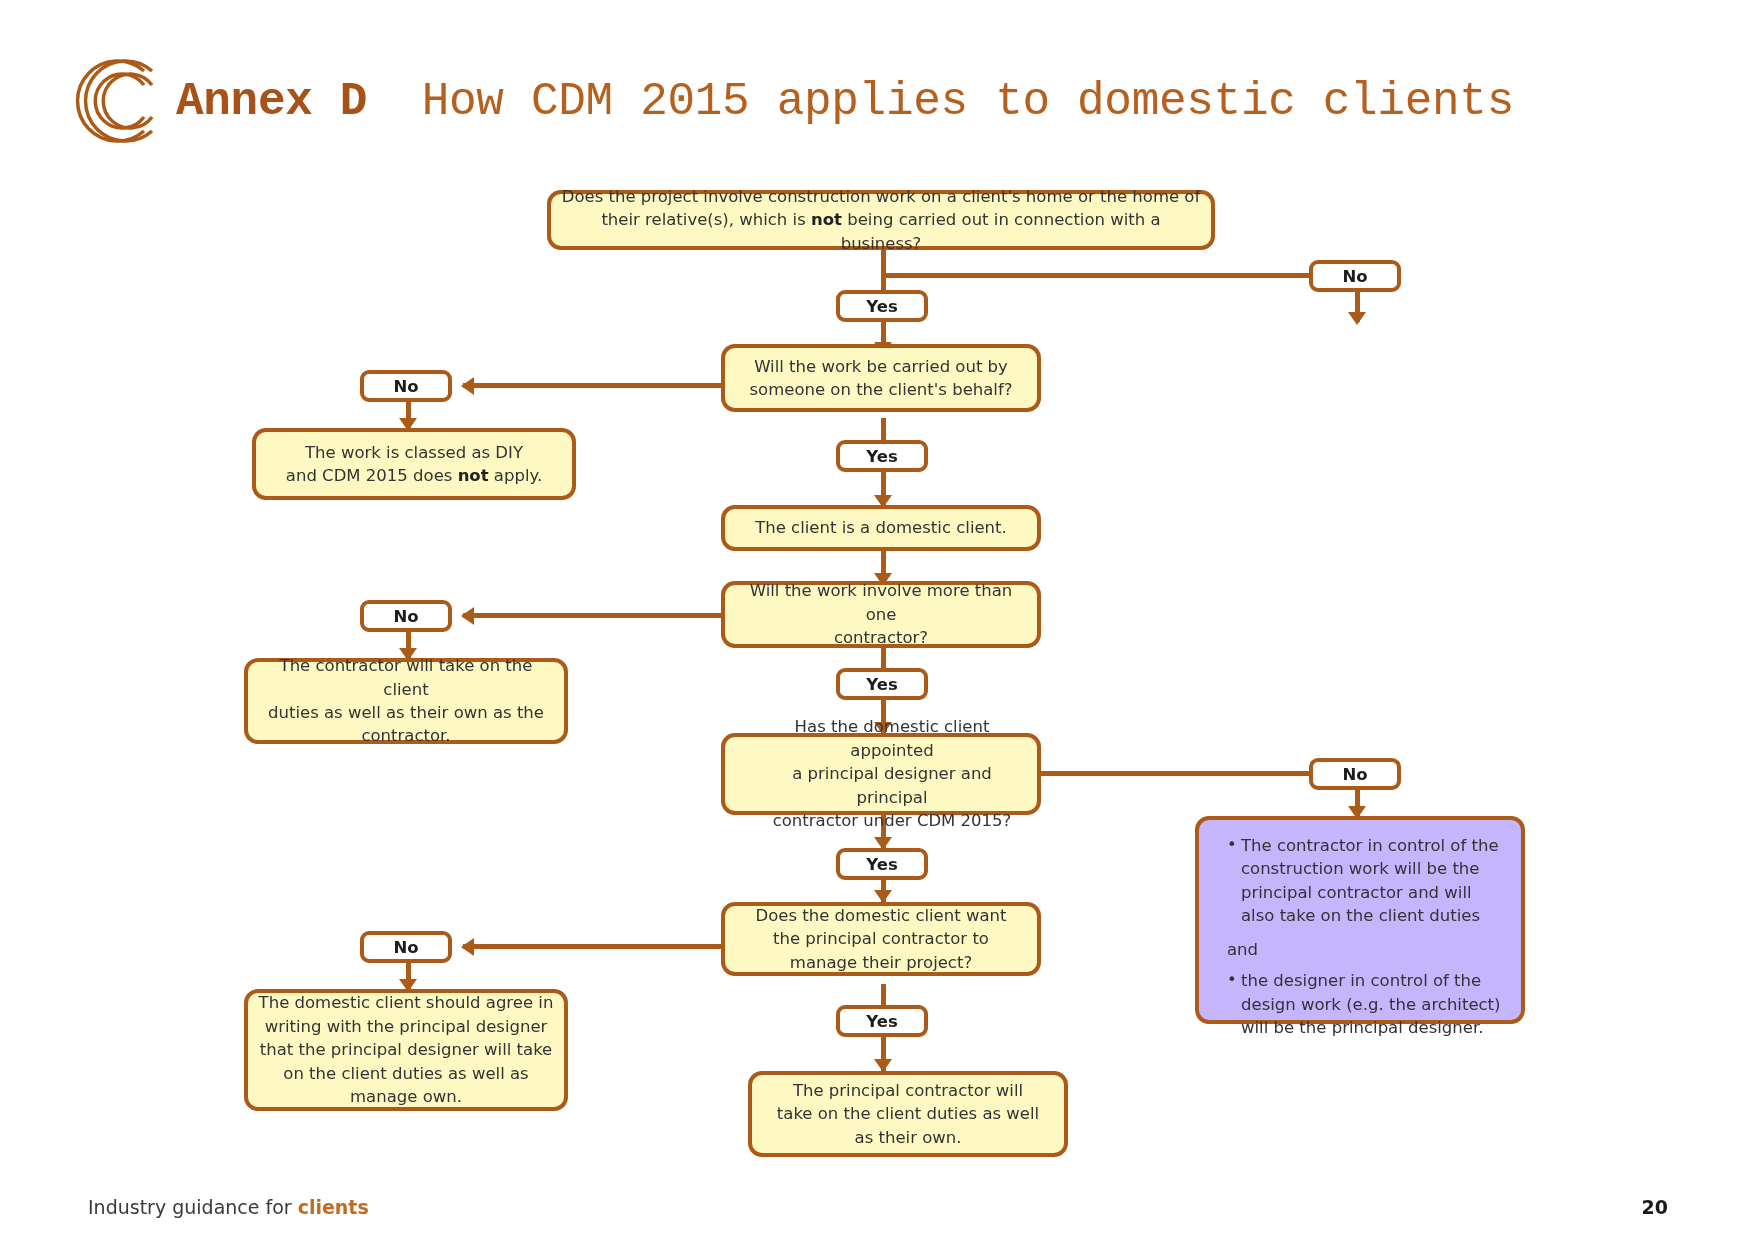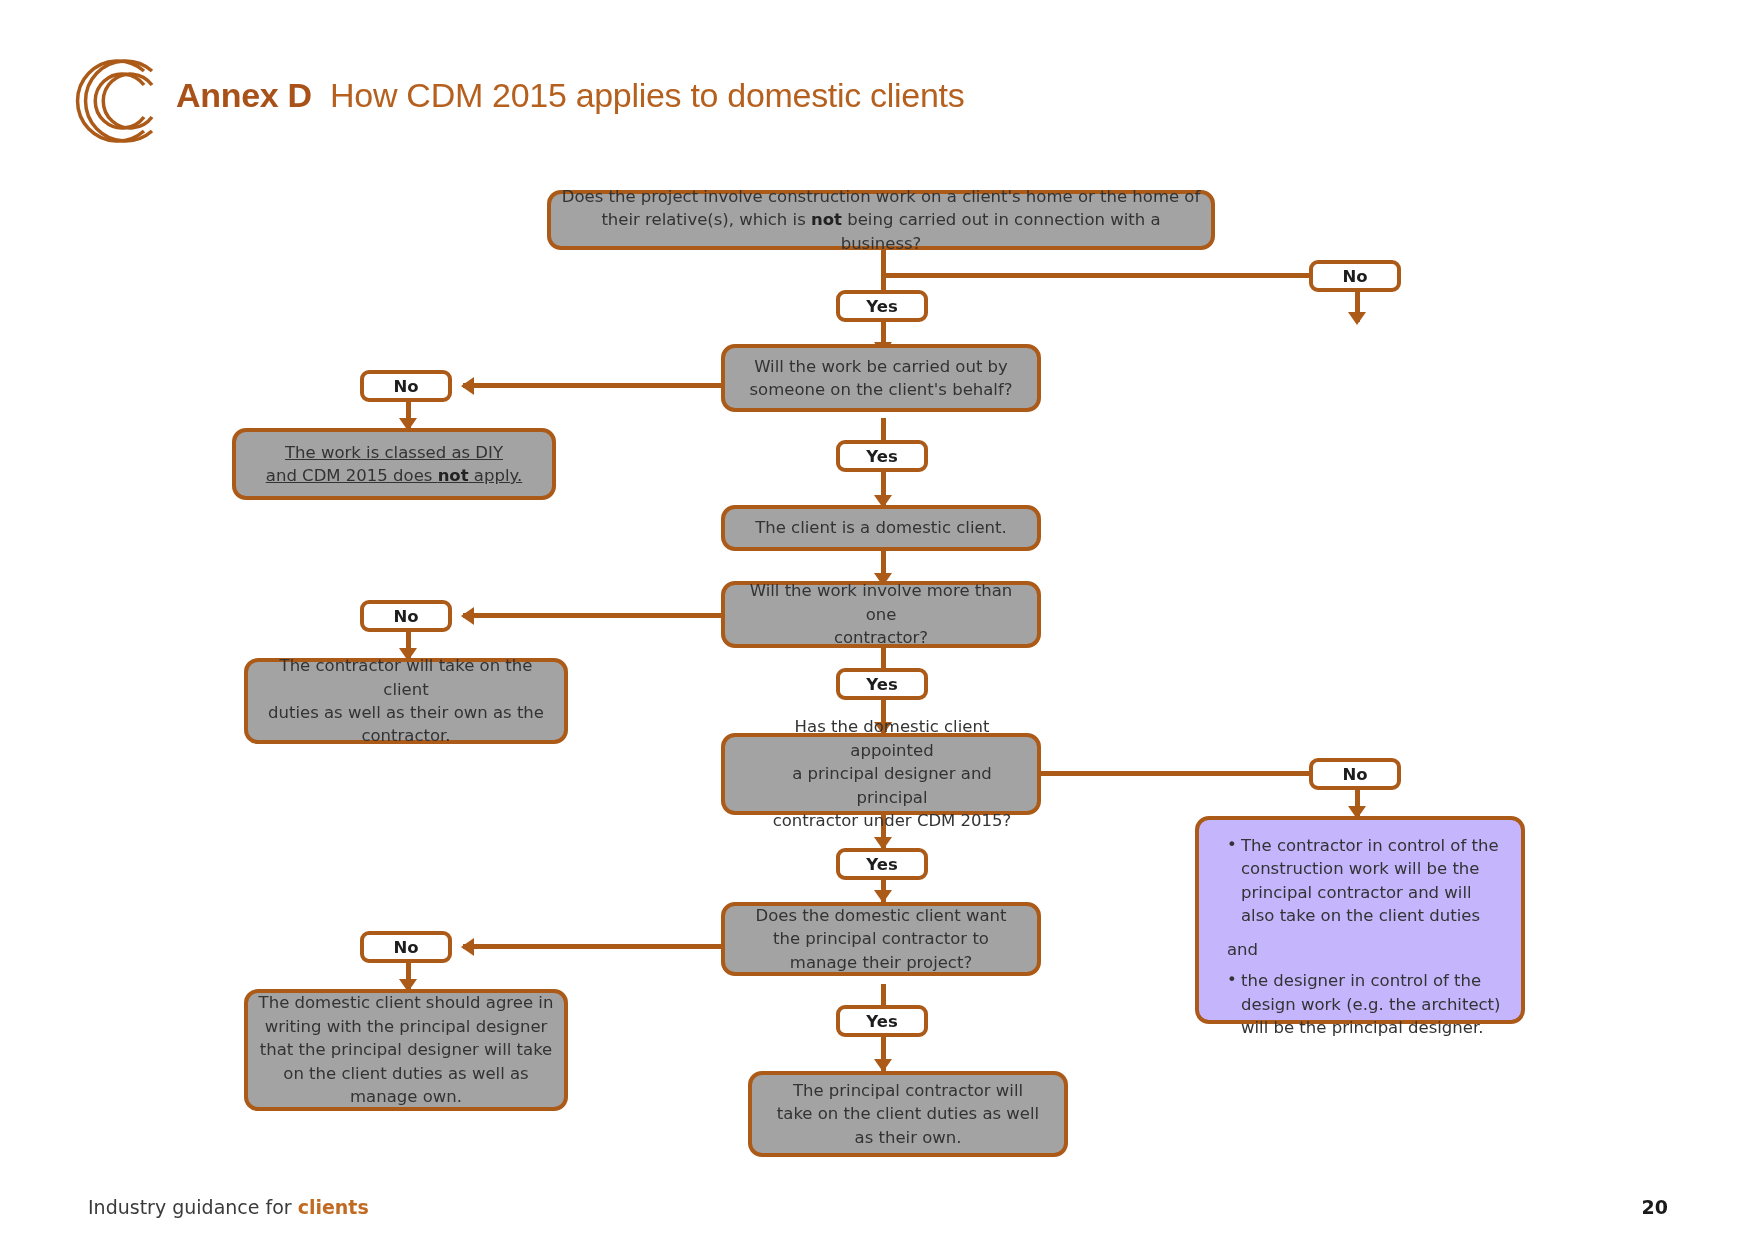--- a/index.html
+++ b/index.html
@@ -14,37 +14,37 @@
     width: 1754px; height: 1240px;
     overflow: hidden;
     background: #ffffff;
   }
 
   
   #logo { position: absolute; left: 52px; top: 45px; width: 112px; height: 112px; }
   #header-title {
     position: absolute; left: 176px; top: 76px;
     white-space: nowrap;
-    font-size: 34px;
+    font-size: 46px;
     letter-spacing: -0.3px;
-    font-family: Liberation Sans, sans-serif;
+    font-family: Liberation Mono, monospace;
   }
   #header-title .annex {
     color: #A8521A; font-weight: bold;
   }
   #header-title .subtitle {
     color: #B5601F; font-weight: normal;
   }
 
   
   .node {
     position: absolute;
     border: 4px solid #AC5A18;
     border-radius: 14px;
-    background: #a3a3a3;
+    background: #fef9c3;
     color: #333333;
     font-size: 16.5px;
     line-height: 1.42;
     text-align: center;
     display: flex;
     align-items: center;
     justify-content: center;
     padding: 6px 10px;
   }
   .node .txt { width: 100%; }
@@ -217,21 +217,21 @@
   </div>
 
   <div class="pill" style="left:360px; top:370px; width:92px; height:32px;">
     <span>No</span>
   </div>
 
   <div class="pill" style="left:836px; top:440px; width:92px; height:32px;">
     <span>Yes</span>
   </div>
 
-  <div class="node" style="left:232px; top:428px; width:324px; height:72px; z-index:3;text-decoration:underline;">
+  <div class="node" style="left:252px; top:428px; width:324px; height:72px; z-index:3;">
     <div class="txt">
       <span>The work is classed as DIY</span><br>
       <span>and CDM 2015 does </span><b>not</b><span> apply.</span>
     </div>
   </div>
 
   <div class="node" style="left:721px; top:505px; width:320px; height:46px; z-index:3;">
     <div class="txt">
       <span>The client is a domestic client.</span>
     </div>

